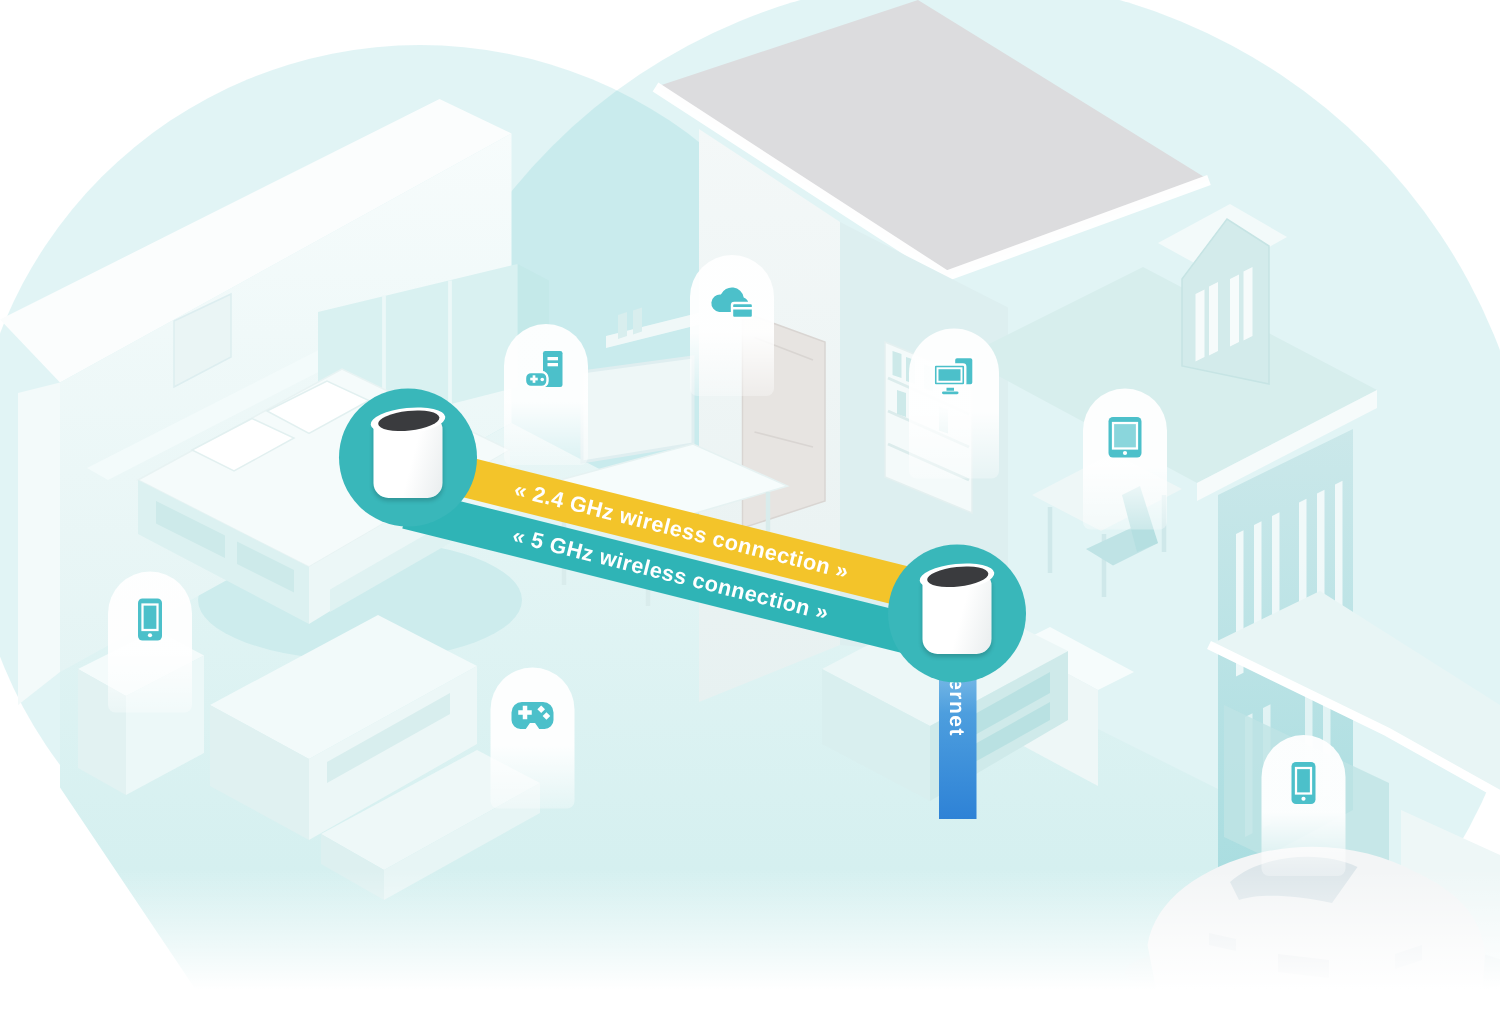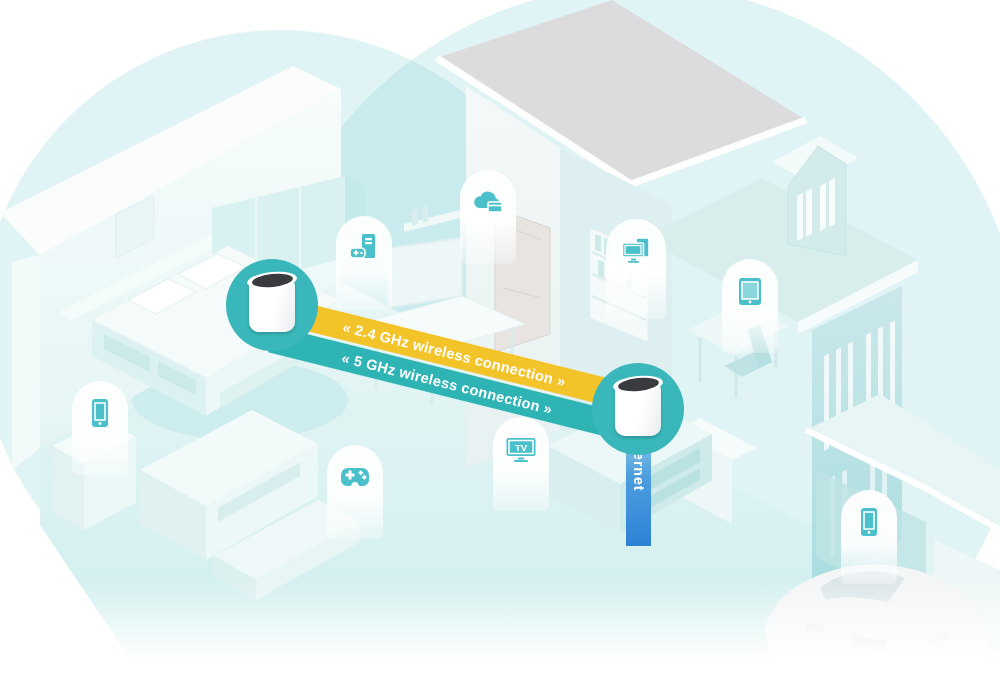--- a/index.html
+++ b/index.html
@@ -245,29 +245,20 @@
   <div class="bdg b-pad">
     <svg viewBox="0 0 34 34">
       <path d="M10,8 h14 a7,7 0 0 1 7,7 v5 a6,6 0 0 1 -6,6 h-3.5 l-2.8,-4 h-3.4 l-2.8,4 H9 a6,6 0 0 1 -6,-6 v-5 a7,7 0 0 1 7,-7 Z" fill="currentColor"></path>
       <rect x="7.5" y="13.5" width="9" height="3" fill="#fff"></rect>
       <rect x="10.5" y="10.5" width="3" height="9" fill="#fff"></rect>
       <rect x="21" y="11" width="3.6" height="3.6" fill="#fff" transform="rotate(45 22.8 12.8)"></rect>
       <rect x="24.5" y="15.5" width="3.6" height="3.6" fill="#fff" transform="rotate(45 26.3 17.3)"></rect>
     </svg>
   </div>
 
-  <div class="bdg b-tv">
-    <svg viewBox="0 0 34 34">
-      <rect x="2.5" y="6" width="29" height="18" rx="2" fill="currentColor"></rect>
-      <rect x="5" y="8.5" width="24" height="13" fill="none" stroke="#fff" stroke-width="1.5"></rect>
-      <text x="17" y="18.5" text-anchor="middle" font-size="9.5" font-weight="bold" fill="#fff" font-family="Liberation Sans, sans-serif">TV</text>
-      <rect x="14" y="25.5" width="6" height="2" fill="currentColor"></rect>
-      <rect x="10" y="28" width="14" height="2" rx="1" fill="currentColor"></rect>
-    </svg>
-  </div>
 
   <div class="bdg b-phone-g">
     <svg viewBox="0 0 34 34">
       <rect x="9" y="3" width="16" height="28" rx="3" fill="currentColor"></rect>
       <rect x="12" y="7" width="10" height="17" fill="none" stroke="#fff" stroke-width="1.5"></rect>
       <circle cx="17" cy="27.5" r="1.4" fill="#fff"></circle>
     </svg>
   </div>
 
   <div class="bands">

